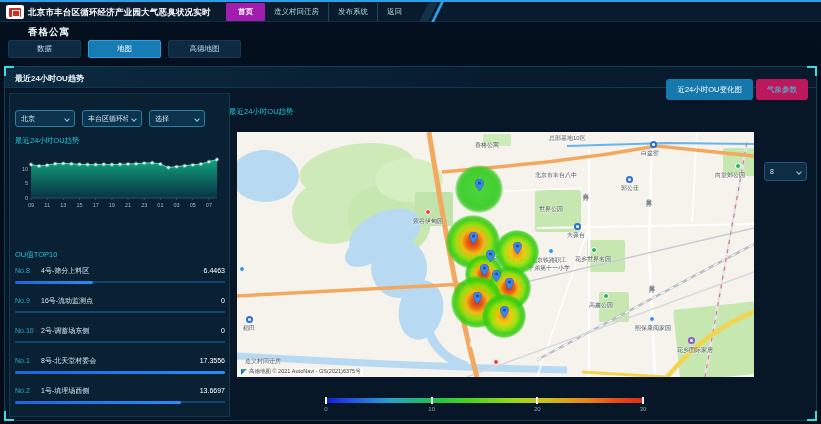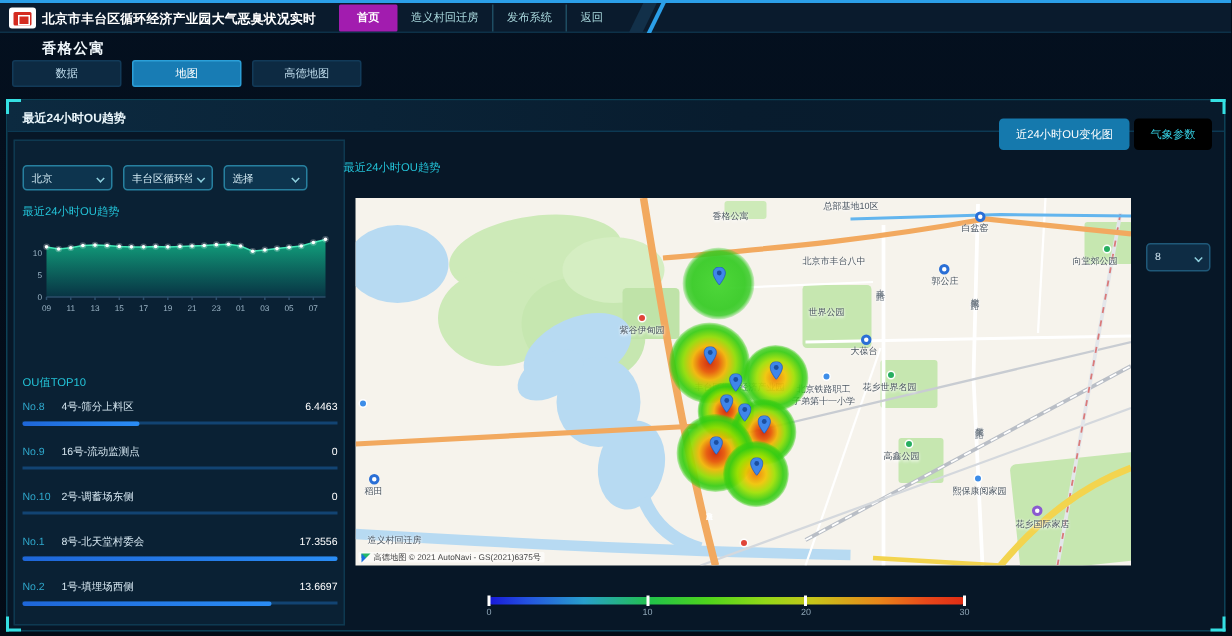--- a/index.html
+++ b/index.html
@@ -44,21 +44,21 @@
 .row{height:30px;position:relative;cursor:pointer}
 .row-line{display:flex;align-items:baseline;padding-top:6px}
 .rank{font-size:7px;color:#2fa8cc;width:26px;flex:none}
 .rname{font-size:7px;color:#d5e6f0;flex:1;white-space:nowrap;overflow:hidden}
 .rval{font-size:7px;color:#fff}
 .rtrack{position:absolute;left:0;bottom:7px;width:100%;height:2px;background:#124473}
 .rfill{position:absolute;left:0;bottom:6.5px;height:3px;background:linear-gradient(90deg,#1e66d8,#2a8df5);border-radius:2px}
 
 .map-title{position:absolute;left:224px;top:40px;font-size:7.5px;color:#23c3d8}
 .map-buttons{position:absolute;right:8px;top:12px;display:flex;gap:3px}
-.map-btn{height:21px;line-height:21px;padding:0 11px;font-size:7.5px;border-radius:3px;background:#000000;color:#35cfe2;cursor:pointer;white-space:nowrap}
+.map-btn{height:21px;line-height:21px;padding:0 11px;font-size:7.5px;border-radius:3px;background:#be185d;color:#35cfe2;cursor:pointer;white-space:nowrap}
 .map-btn.active{background:#1579ad;color:#fff}
 .map{position:absolute;left:232px;top:65px;width:517px;height:245px;background:#f6f3ec;overflow:hidden}
 .map svg.base{position:absolute;left:0;top:0;z-index:0}
 .map-label{position:absolute;font-size:6px;color:#4a5560;white-space:nowrap;z-index:1;text-shadow:0 0 2px #fff,0 1px 2px #fff;line-height:1}
 .map-label.vertical{writing-mode:vertical-rl;letter-spacing:1px;color:#6b7680}
 .map-label.dark{color:#47648c}
 .map-label.hwy{writing-mode:vertical-rl;color:#fff;text-shadow:none;font-size:5px}
 .micon{position:absolute;z-index:1;border-radius:50%}
 .micon.metro{width:7px;height:7px;background:#fff;border:2px solid #2a6fd6}
 .micon.metro-purple{width:7px;height:7px;background:#fff;border:2px solid #8a5ad0}

